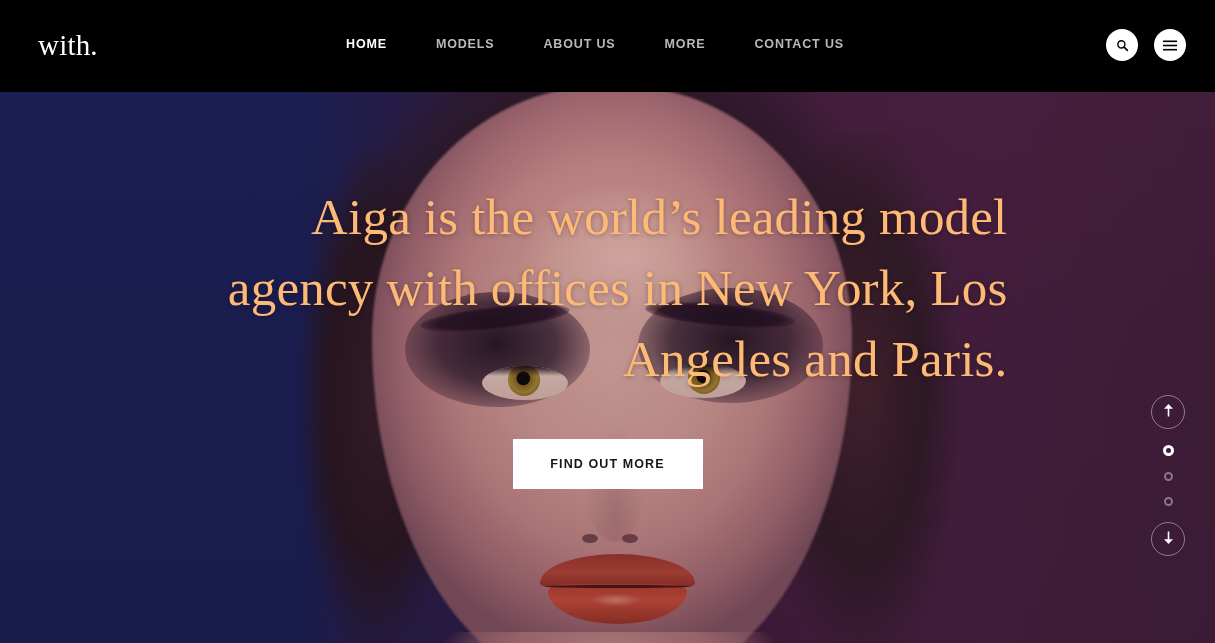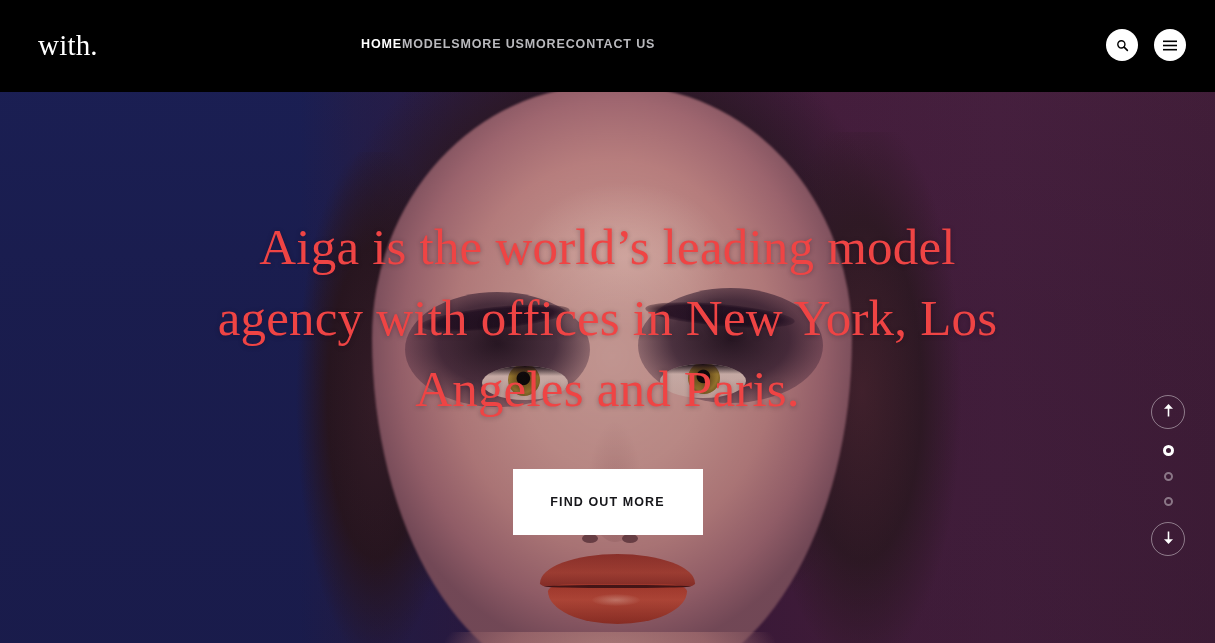--- a/index.html
+++ b/index.html
@@ -20,34 +20,34 @@
     display:flex; align-items:center;
   }
   .brand{
     position:absolute; left:38px; top:30px;
     font-family:"Liberation Serif", serif;
     font-size:29px; line-height:30px;
     color:#ffffff; letter-spacing:.2px;
     text-decoration:none;
   }
   .main-nav{
-    position:absolute; left:361px; top:37px;
-    display:flex; align-items:center;
+    position:absolute; left:346px; top:37px;
+    display:flex; align-items:center;gap:32px;
   }
   .nav-link{
     font-size:12.5px; font-weight:bold;
     letter-spacing:.85px;
     color:#b9b9bd;
     text-decoration:none;
     white-space:nowrap;
     display:block;
   }
   .nav-link.is-active{ color:#ffffff; }
   .nav-item{ display:block; }
-  .nav-item + .nav-item{ margin-left:0; }
+  .nav-item + .nav-item{ margin-left:17px; }
 
   .nav-slot-models{ margin-left:47px; }
   .nav-slot-about { margin-left:44px; }
   .nav-slot-blog  { margin-left:46px; }
   .nav-slot-contact{ margin-left:44px; }
 
   .header-actions{
     position:absolute; right:29px; top:29px;
     display:flex; align-items:center; gap:16px;
   }
@@ -215,34 +215,34 @@
 
   
   .hero-copy{
     position:absolute; left:0; top:0;
     width:1215px; height:551px;
     z-index:20;
     display:flex; flex-direction:column;
     align-items:center;
   }
   .hero-title{
-    margin-top:120px;
+    margin-top:90px;
     width:800px;
-    text-align:center;
+    text-align:right;
     font-family:"Liberation Serif", serif;
     font-weight:400;
     font-size:51px;
     line-height:71px;
-    color:#ef4444;
+    color:#fdba74;
     letter-spacing:.2px;
     text-shadow:0 1px 5px rgba(20,5,25,.30);
   }
   .hero-cta{
     margin-top:44px;
-    width:190px; height:66px;
+    width:190px; height:50px;
     background:#ffffff;
     border:none; cursor:pointer;
     color:#16161a;
     font-size:12.5px; font-weight:bold;
     letter-spacing:1.1px;
     font-family:"Liberation Sans", sans-serif;
   }
 
   
   .slider-rail{
@@ -285,21 +285,21 @@
   <a class="brand" href="#">with.</a>
 
   <nav class="main-nav">
     <div class="nav-item">
       <a class="nav-link is-active" href="#">HOME</a>
     </div>
     <div class="nav-item nav-slot-models">
       <a class="nav-link" href="#">MODELS</a>
     </div>
     <div class="nav-item nav-slot-about">
-      <a class="nav-link" href="#">MORE US</a>
+      <a class="nav-link" href="#">ABOUT US</a>
     </div>
     <div class="nav-item nav-slot-blog">
       <a class="nav-link" href="#">MORE</a>
     </div>
     <div class="nav-item nav-slot-contact">
       <a class="nav-link" href="#">CONTACT US</a>
     </div>
   </nav>
 
   <div class="header-actions">

